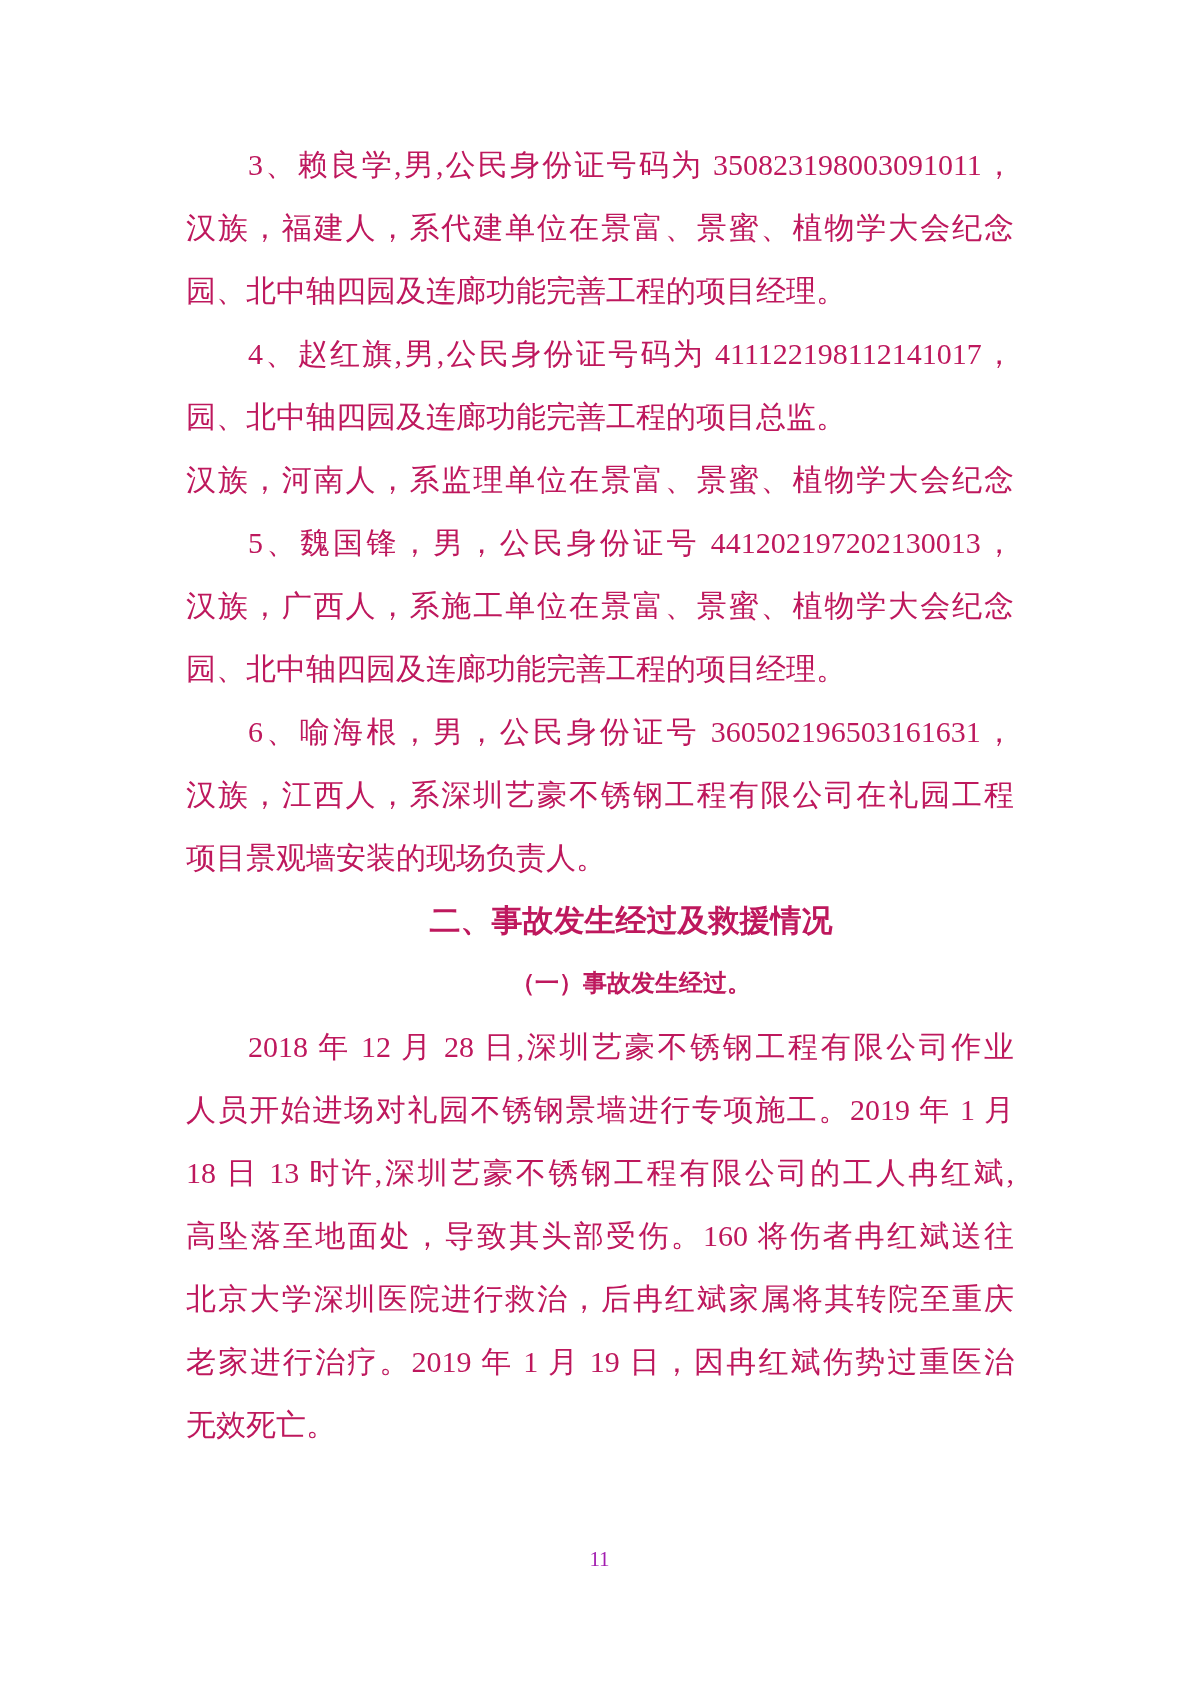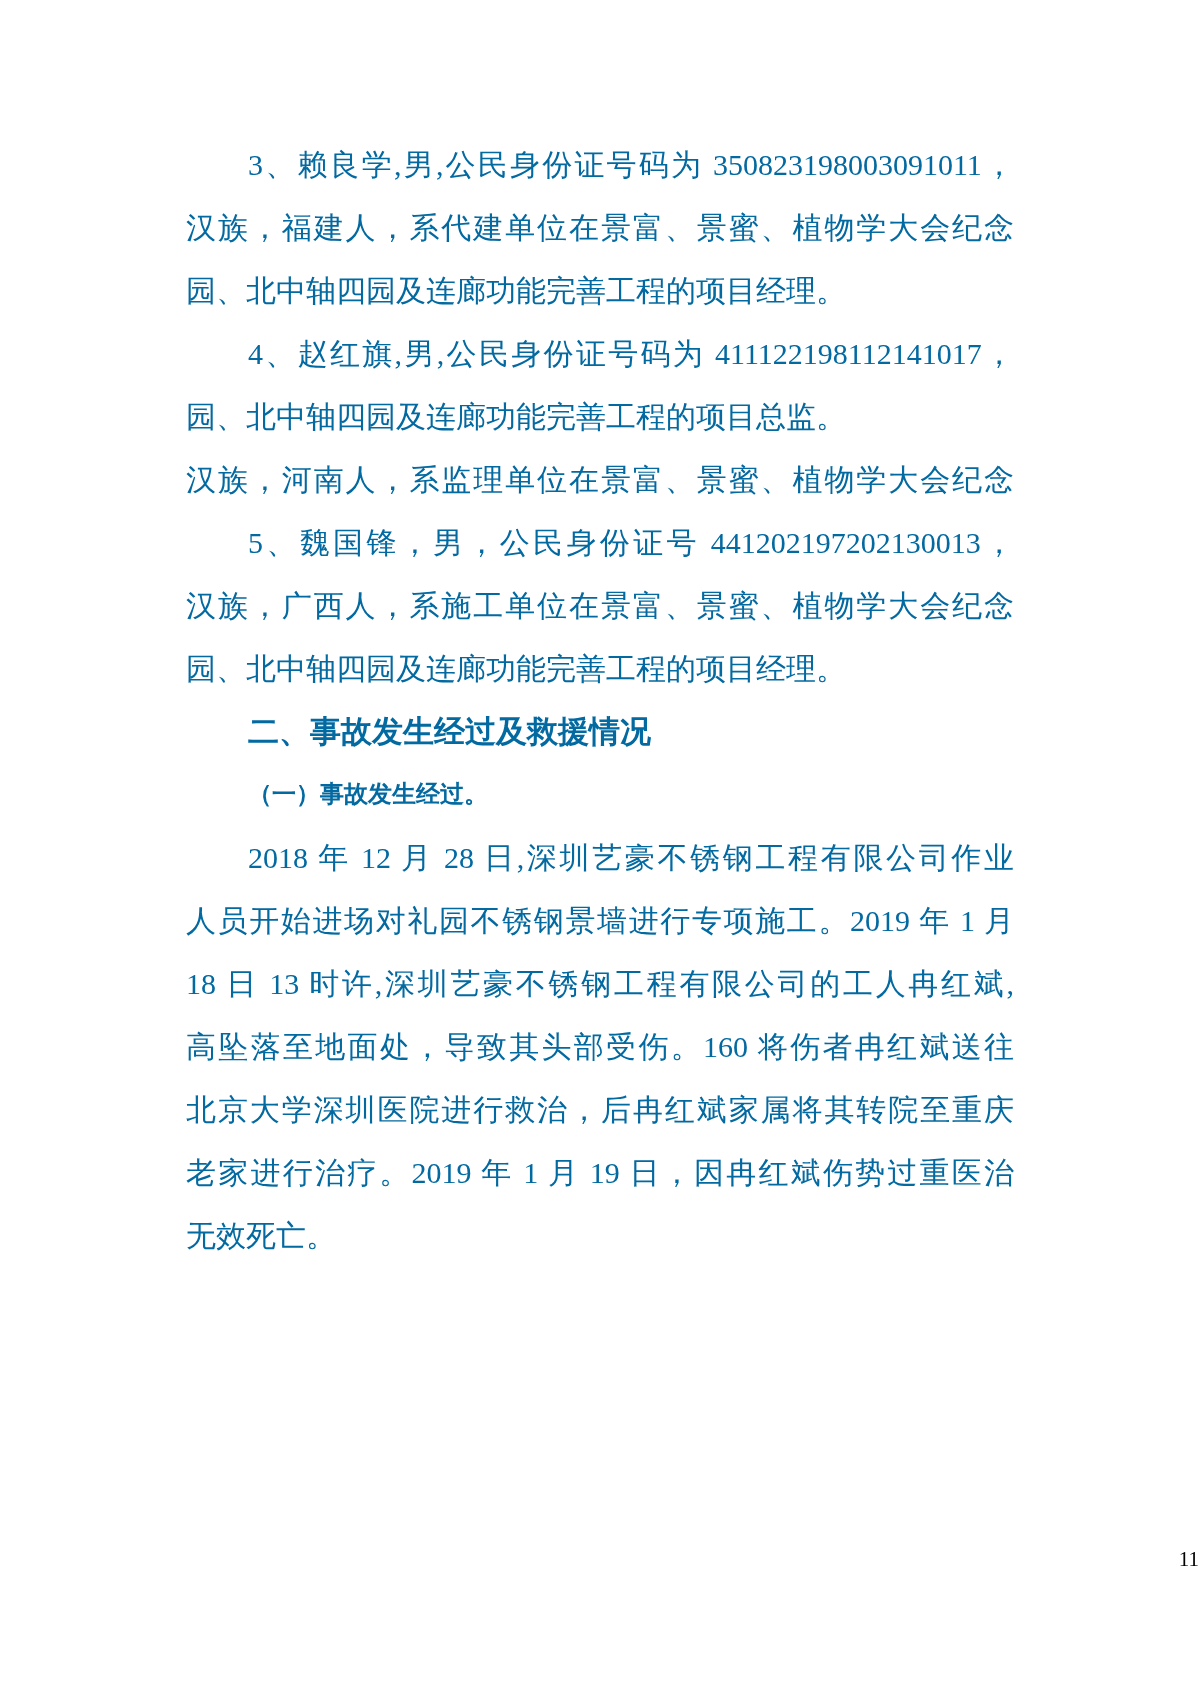--- a/index.html
+++ b/index.html
@@ -22,51 +22,51 @@
     top: 133px;
     width: 828px;
   }
   .para { margin: 0; padding: 0; }
   .ln {
     font-size: 30px;
     line-height: 63px;
     height: 63px;
     overflow: hidden;
     white-space: normal;
-    color: #0369a1;
+    color: #be185d;
   }
   
   .jl {
     text-align: justify;
     text-align-last: justify;
     text-justify: inter-character;
   }
   
-  .first { text-indent: 62px; }
+  .first { text-indent: 62px; text-align: center; }
   
   .h1 {
     font-family: "Liberation Sans", sans-serif;
     font-weight: bold;
     font-size: 31px;
   }
   
   .h2 {
     font-weight: bold;
     font-size: 24px;
   }
   .page-num {
     position: absolute;
     top: 1544px;
     left: 0;
     width: 1199px;
     height: 30px;
-    text-align: right;
+    text-align: center;
     font-size: 21px;
     line-height: 30px;
-    color: #000000;
+    color: #a21caf;
   }
 </style>
 </head>
 <body>
 
 <div class="sheet">
   <div class="text-block">
 
     <div class="para">
       <div class="ln first jl">3、赖良学,男,公民身份证号码为 350823198003091011，</div>
@@ -79,20 +79,25 @@
       <div class="ln">园、北中轴四园及连廊功能完善工程的项目总监。</div>
       <div class="ln jl">汉族，河南人，系监理单位在景富、景蜜、植物学大会纪念</div>
     </div>
 
     <div class="para">
       <div class="ln first jl">5、魏国锋，男，公民身份证号 441202197202130013，</div>
       <div class="ln jl">汉族，广西人，系施工单位在景富、景蜜、植物学大会纪念</div>
       <div class="ln">园、北中轴四园及连廊功能完善工程的项目经理。</div>
     </div>
 
+    <div class="para">
+      <div class="ln first jl">6、喻海根，男，公民身份证号 360502196503161631，</div>
+      <div class="ln jl">汉族，江西人，系深圳艺豪不锈钢工程有限公司在礼园工程</div>
+      <div class="ln">项目景观墙安装的现场负责人。</div>
+    </div>
 
     <div class="ln first h1">二、事故发生经过及救援情况</div>
     <div class="ln first h2">（一）事故发生经过。</div>
 
     <div class="para">
       <div class="ln first jl">2018 年 12 月 28 日,深圳艺豪不锈钢工程有限公司作业</div>
       <div class="ln jl">人员开始进场对礼园不锈钢景墙进行专项施工。2019 年 1 月</div>
       <div class="ln jl">18 日 13 时许,深圳艺豪不锈钢工程有限公司的工人冉红斌,</div>
       <div class="ln jl">高坠落至地面处，导致其头部受伤。160 将伤者冉红斌送往</div>
       <div class="ln jl">北京大学深圳医院进行救治，后冉红斌家属将其转院至重庆</div>

